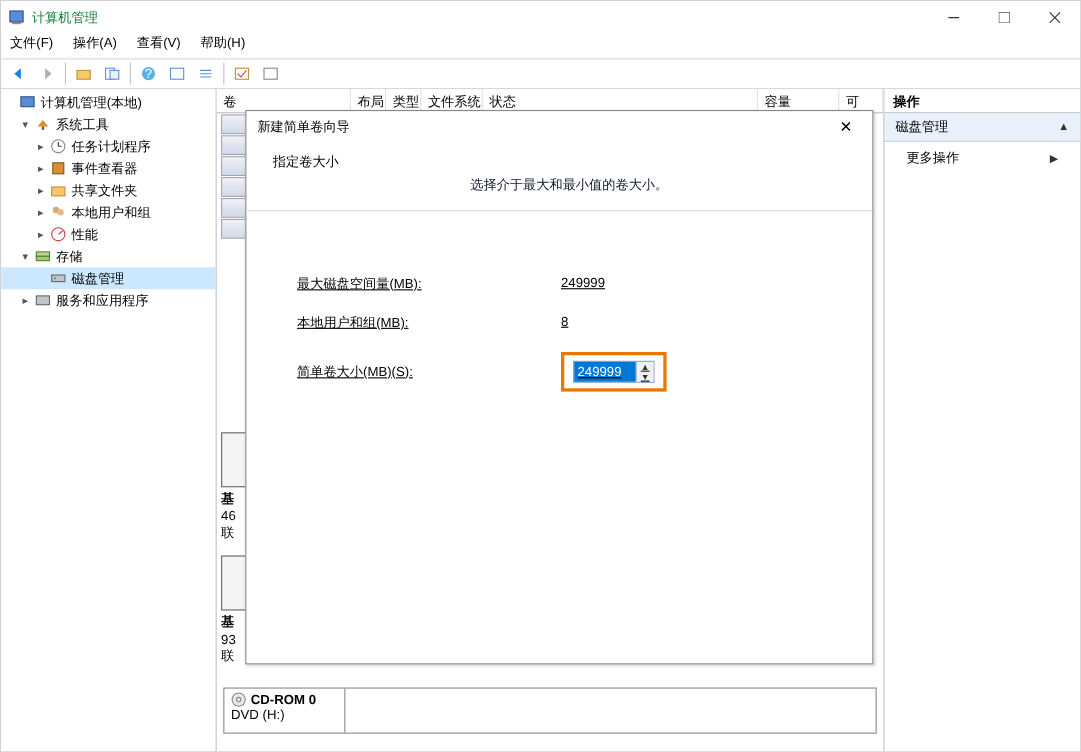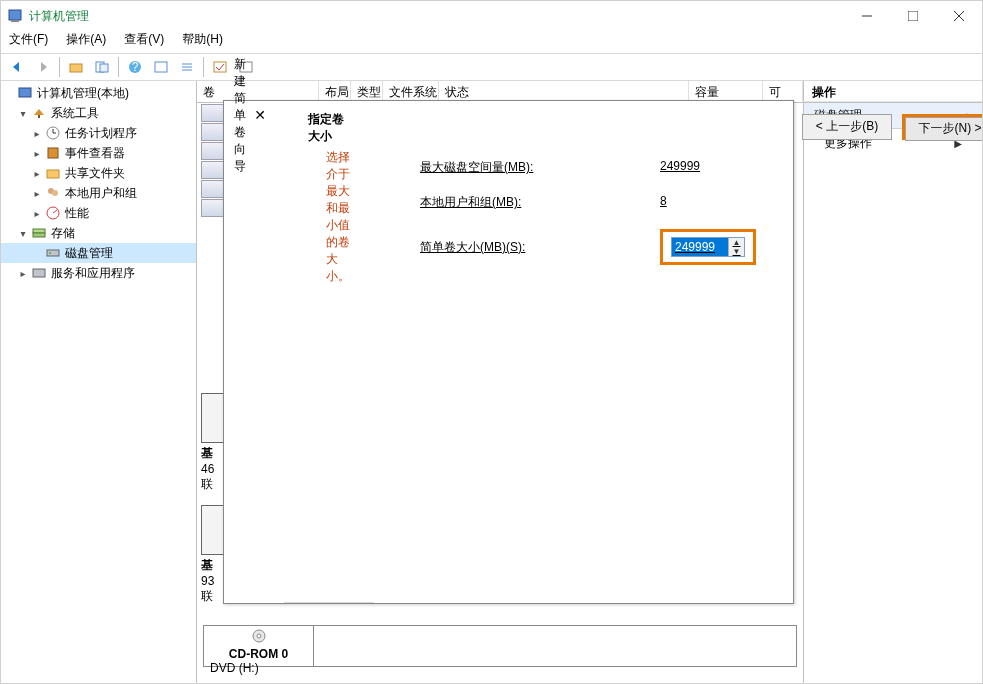--- a/index.html
+++ b/index.html
@@ -44,42 +44,42 @@
     .disk-rows { position: absolute; top: 22px; left: 0; width: 30px; }
     .disk-rows div { height: 18px; background: linear-gradient(#f0f0f8,#d0d8e8); margin: 1px 0 1px 4px; border: 1px solid #a0a0b0; }
     
     .disk-frag { position: absolute; left: 4px; width: 20px; }
     .disk-frag .lbl { font-weight: bold; margin-top: 2px;}
     .disk-frag-box { border:1px solid #666; height: 50px; width: 28px; background:#f4f4f4; }
     
     
     .cdrom-box { position: absolute; bottom: 16px; left: 6px; right: 6px; height: 42px; border: 1px solid #888; display: flex; }
     .cdrom-left { width: 110px; border-right: 1px solid #888; padding: 3px 6px; }
-    .cdrom-left-header { display:flex; align-items:center; gap:4px; font-weight:bold;flex-direction:column;}
+    .cdrom-left-header { display:flex; align-items:center; gap:4px; font-weight:bold;}
     .cdrom-right { flex: 1; }
     
     
     .legend { position: absolute; bottom: 0; left: 0; right: 0; height: 16px; border-top: 1px solid #c0c0c0; display:flex; align-items:center; padding-left:6px; gap:4px; }
     .legend .sw { width: 12px; height: 10px; border: 1px solid #000; }
     .legend span { margin-right: 10px; }
     
     
     .actions-header { height: 22px; border-bottom: 1px solid #c0c0c0; padding: 3px 8px; font-weight: bold; }
     .actions-section { background: #e8f0fb; padding: 4px 10px; border-bottom: 1px solid #c8d0e0; display:flex; justify-content:space-between; align-items:center;}
     .actions-arrow { font-size:10px; color:#333; }
     .actions-item { padding: 6px 20px; display:flex; justify-content:space-between; align-items:center;}
     
     
-    .dialog { position: absolute; left: 222px; top: 99px; width: 571px; height: 504px; background: #fff; border: 1px solid #888; box-shadow: 1px 1px 3px rgba(0,0,0,0.2); z-index: 10; display:flex; flex-direction:row;}
+    .dialog { position: absolute; left: 222px; top: 99px; width: 571px; height: 504px; background: #fff; border: 1px solid #888; box-shadow: 1px 1px 3px rgba(0,0,0,0.2); z-index: 10; display:flex; flex-direction:column;}
     .dialog-title { height: 28px; display: flex; align-items: center; padding: 0 10px; }
     .dialog-title-text { flex: 1; }
     .dialog-close { width: 28px; height: 28px; display:flex; align-items:center; justify-content:center; font-size:14px;}
     .dialog-header { padding: 10px 24px 14px; border-bottom: 1px solid #d8d8d8; }
-    .dialog-header .h1 { font-weight: bold; margin-bottom: 4px; }
-    .dialog-header .h2 { color: #c2410c; padding-left: 18px; }
+    .dialog-header .h1 { font-weight: normal; margin-bottom: 4px; }
+    .dialog-header .h2 { color: #0f172a; padding-left: 18px; text-align: center; }
     .dialog-body { flex: 1; padding: 58px 46px 20px; }
     .field-row { display: flex; margin-bottom: 18px; text-decoration: underline; }
     .field-label { width: 240px; }
     .field-value { width: 90px; }
     
     .spinner-wrap { border: 3px solid #e87800; padding: 5px 8px; display:inline-block; }
     .spinner-inner { display:flex; border: 1px solid #7a9fcc; }
     .spinner-input { border: none; background: #fff; color:#0645ff; width: 56px; padding: 1px 3px; outline:none; font-size:12px; }
     .spinner-input::selection { background:#0078d7; color:#fff; }
     .spinner-btns { width: 16px; display:flex; flex-direction:column; border-left: 1px solid #b0b0b0; }
@@ -377,20 +377,13 @@
         <div class="spinner-inner">
           <input class="spinner-input" style="background: rgb(0, 120, 215); color: rgb(255, 255, 255);" value="249999">
           <div class="spinner-btns">
             <div class="spinner-btn">▲</div>
             <div class="spinner-btn">▼</div>
           </div>
         </div>
       </div>
     </div>
   </div>
-  <div class="dialog-footer">
-    <button class="dlg-btn">&lt; 上一步(B)</button>
-    <div class="dlg-btn hl-wrap">
-      <button>下一步(N) &gt;</button>
-    </div>
-    <button class="dlg-btn">取消</button>
-  </div>
 </div>
 
 </body></html>

